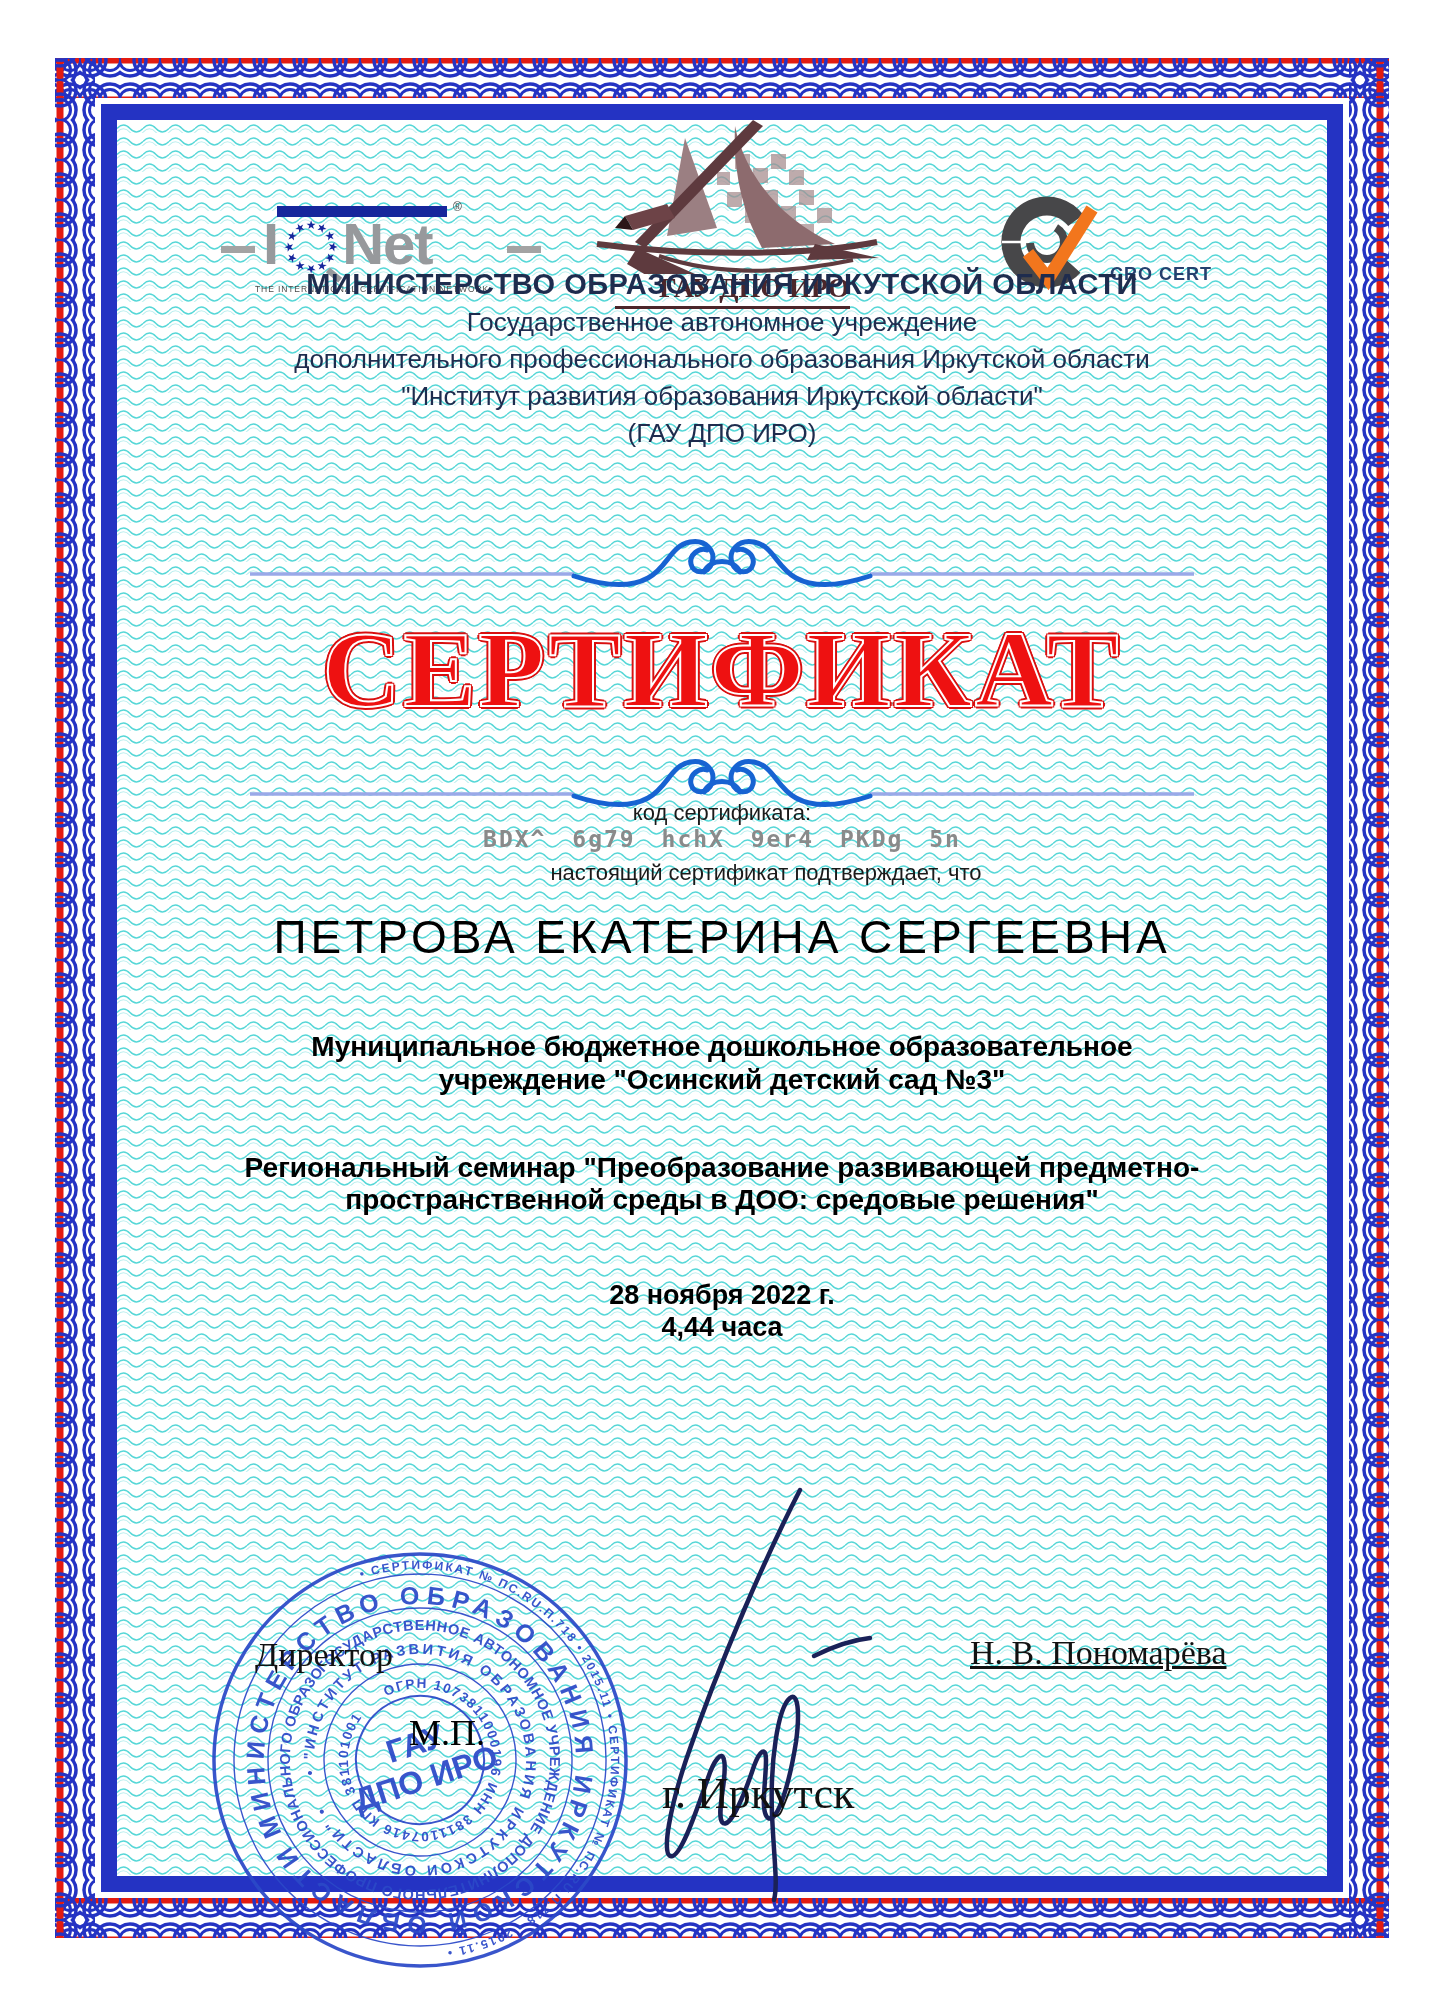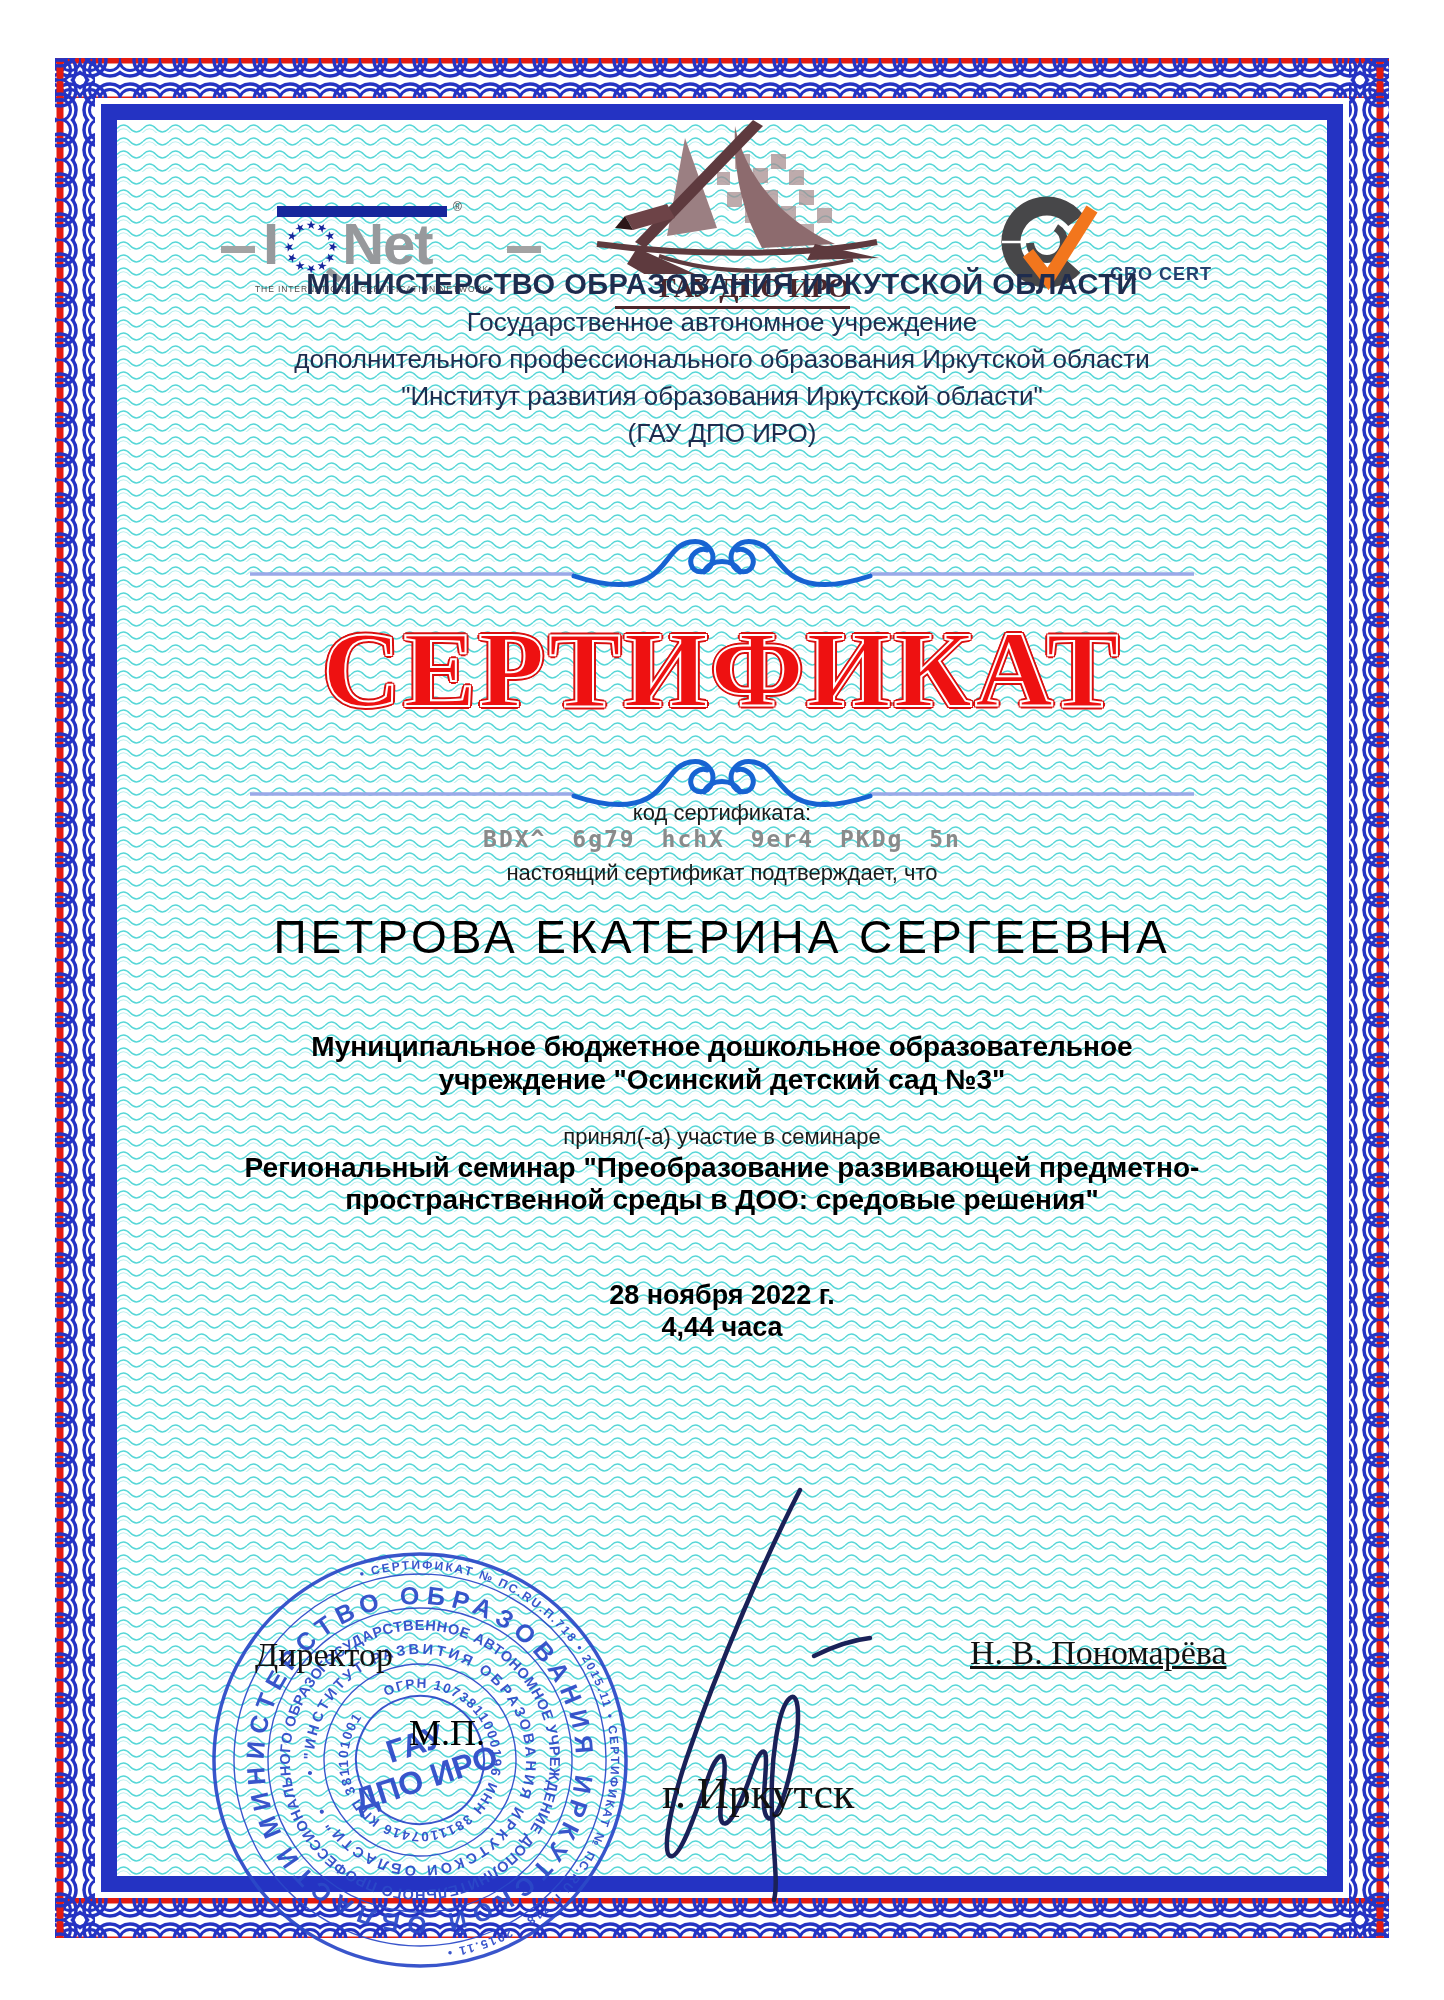--- a/index.html
+++ b/index.html
@@ -35,21 +35,21 @@
     -webkit-text-stroke:2px #ffffff;
     text-shadow:-3px 0 #d90f0f, 3px 0 #d90f0f, 0 -3px #d90f0f, 0 3px #d90f0f,
                 -2px -2px #d90f0f, 2px 2px #d90f0f, -2px 2px #d90f0f, 2px -2px #d90f0f;
   }
 
   .code-label { top:680px; font-size:22px; color:#1a1a1a; }
   .code-value {
     top:706px; font-family:"DejaVu Sans Mono", monospace; font-weight:bold;
     font-size:23px; color:#8a8a8a; letter-spacing:2px; word-spacing:10px;
   }
-  .statement { top:740px; font-size:22px; color:#1a1a1a; }
+  .statement { top:740px; font-size:22px; color:#1a1a1a;padding-left:44px; }
 
   .recipient {
     top:793px; font-size:46px; color:#000; letter-spacing:4px; line-height:48px;
   }
   .recipient-inner { display:inline-block; max-width:900px; }
 
   .org { top:910px; font-size:28px; font-weight:bold; color:#000; line-height:33px; }
   .org-inner { display:inline-block; max-width:990px; }
 
   .participation { top:1004px; font-size:22px; color:#1a1a1a; }
@@ -217,21 +217,20 @@
     <div class="abs ctr code-value">BDX^ 6g79 hchX 9er4 PKDg 5n</div>
     <div class="abs ctr statement">настоящий сертификат подтверждает, что</div>
 
     <div class="abs ctr recipient">
       <span class="recipient-inner">ПЕТРОВА ЕКАТЕРИНА СЕРГЕЕВНА</span>
     </div>
     <div class="abs ctr org">
       <span class="org-inner">Муниципальное бюджетное дошкольное образовательное учреждение "Осинский детский сад №3"</span>
     </div>
 
-    <div class="abs ctr participation">принял(-а) участие в семинаре</div>
     <div class="abs ctr seminar">
       <span class="seminar-inner">Региональный семинар "Преобразование развивающей предметно-пространственной среды в ДОО: средовые решения"</span>
     </div>
     <div class="abs ctr evdate">28 ноября 2022 г.</div>
     <div class="abs ctr evhours">4,44 часа</div>
 
     <svg class="abs stamp-svg" width="460" height="460" viewBox="0 0 460 460" style="overflow:visible">
       <defs>
         <path id="sp1" d="M230,39 a191,191 0 1,1 0,382 a191,191 0 1,1 0,-382"></path>
         <path id="sp2" d="M230,74 a156,156 0 1,1 0,312 a156,156 0 1,1 0,-312"></path>

